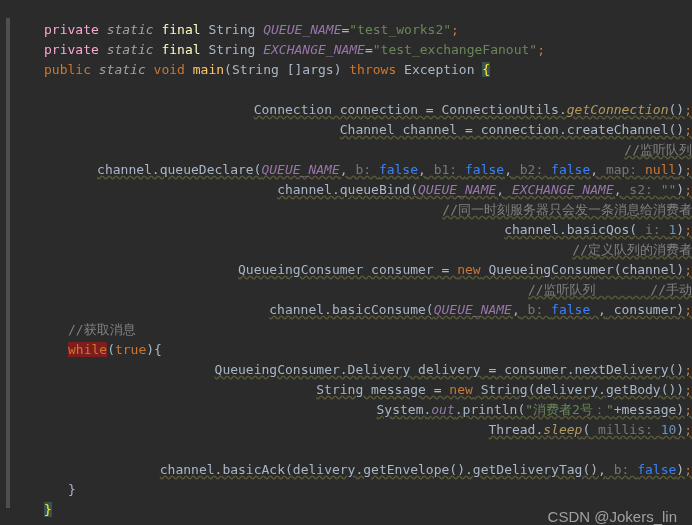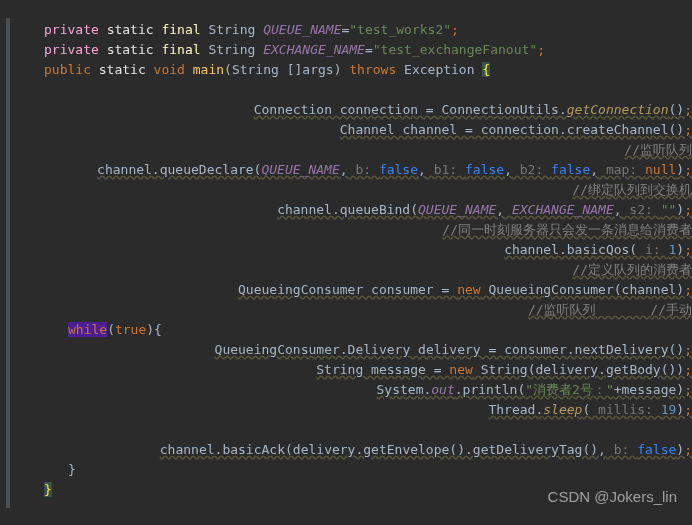--- a/index.html
+++ b/index.html
@@ -21,44 +21,44 @@
       white-space: pre;
       position: relative;
     }
     .underline {
       text-decoration: underline;
       text-decoration-style: wavy;
       text-decoration-color: #5a5a3a;
       text-align: right;
     }
     .kw-private { color: #f9a8d4; }
-    .kw-static { color: #e5e5e5; }
+    .kw-static { color: #a3a3a3; font-style: italic; }
     .kw-final { color: #fef9c3; }
     .kw-public { color: #cc7832; margin-top: 39px; }
     .kw-void { color: #cc7832; }
     .kw-throws { color: #cc7832; }
     .kw-new { color: #cc7832; }
-    .kw-while { color: #cc7832; background: #4c1d95; }
+    .kw-while { color: #cc7832; background: #7f1d1d; }
     .kw-true { color: #cc7832; }
     .kw-false { color: #3b82f6; }
     .kw-null { color: #cc7832; }
     .type { color: #a9b7c6; margin-top: 12px; }
     .string { color: #6a8759; }
     .static-var { color: #9876aa; font-style: italic; }
     .static-method { color: #b39b5f; font-style: italic; }
     .comment { color: #808080; }
     .method { color: #ffc66d; }
     .semicolon { color: #cc7832; }
     .brace-hl { background: #3b514d; color: #ffef28; }
     .param-hint { color: #787878; }
     .number { color: #6897bb; }
     .watermark {
       position: absolute;
       right: 15px;
-      bottom: 20px;
+      bottom: 0;
       color: #a0a0a0;
       font-size: 15px;
       font-family: sans-serif;
     }
     .indent1 { padding-left: 24px; }
     .indent2 { padding-left: 48px; }
     .indent3 { padding-left: 72px; }
     .gutter-line {
       position: absolute;
       left: 6px;
@@ -83,45 +83,46 @@
 <div class="line">&nbsp;</div>
 
 <div class="line indent2 underline"><span>Connection connection = ConnectionUtils.</span><span class="static-method">getConnection</span><span>()</span><span class="semicolon">;</span></div>
 
 <div class="line indent2 underline"><span>Channel channel = connection.createChannel()</span><span class="semicolon">;</span></div>
 
 <div class="line indent2 underline"><span class="comment">//监听队列</span></div>
 
 <div class="line indent2 underline"><span>channel.queueDeclare(</span><span class="static-var">QUEUE_NAME</span><span>,</span><span class="param-hint"> b: </span><span class="kw-false">false</span><span>,</span><span class="param-hint"> b1: </span><span class="kw-false">false</span><span>,</span><span class="param-hint"> b2: </span><span class="kw-false">false</span><span>,</span><span class="param-hint"> map: </span><span class="kw-null">null</span><span>)</span><span class="semicolon">;</span></div>
 
-<div class="line indent2 underline"><span class="comment">//绑定队列到交换机</span></div>
 
 <div class="line indent2 underline"><span>channel.queueBind(</span><span class="static-var">QUEUE_NAME</span><span>,</span> <span class="static-var">EXCHANGE_NAME</span><span>,</span><span class="param-hint"> s2: </span><span class="string">""</span><span>)</span><span class="semicolon">;</span></div>
 
 <div class="line indent2 underline"><span class="comment">//同一时刻服务器只会发一条消息给消费者</span></div>
 
 <div class="line indent2 underline"><span>channel.basicQos(</span><span class="param-hint"> i: </span><span class="number">1</span><span>)</span><span class="semicolon">;</span></div>
 
 <div class="line indent2 underline"><span class="comment">//定义队列的消费者</span></div>
 
 <div class="line indent2 underline"><span>QueueingConsumer consumer = </span><span class="kw-new">new</span><span> QueueingConsumer(channel)</span><span class="semicolon">;</span></div>
 
 <div class="line indent2 underline"><span class="comment">//监听队列</span><span>       </span><span class="comment">//手动</span></div>
 
+<div class="line indent2 underline"><span>channel.basicConsume(</span><span class="static-var">QUEUE_NAME</span><span>,</span><span class="param-hint"> b: </span><span class="kw-false">false</span><span> ,</span><span> consumer)</span><span class="semicolon">;</span></div>
 
+<div class="line indent2"><span class="comment">//获取消息</span></div>
 
 <div class="line indent2"><span class="kw-while">while</span><span>(</span><span class="kw-true">true</span><span>)</span><span>{</span></div>
 
 <div class="line indent3 underline"><span>QueueingConsumer.Delivery delivery = consumer.nextDelivery()</span><span class="semicolon">;</span></div>
 
 <div class="line indent3 underline"><span>String message = </span><span class="kw-new">new</span><span> String(delivery.getBody())</span><span class="semicolon">;</span></div>
 
 <div class="line indent3 underline"><span>System.</span><span class="static-var">out</span><span>.println(</span><span class="string">"消费者2号："</span><span>+message)</span><span class="semicolon">;</span></div>
 
-<div class="line indent3 underline"><span>Thread.</span><span class="static-method">sleep</span><span>(</span><span class="param-hint"> millis: </span><span class="number">19</span><span>)</span><span class="semicolon">;</span></div>
+<div class="line indent3 underline"><span>Thread.</span><span class="static-method">sleep</span><span>(</span><span class="param-hint"> millis: </span><span class="number">10</span><span>)</span><span class="semicolon">;</span></div>
 
 <div class="line">&nbsp;</div>
 
 <div class="line indent3 underline"><span>channel.basicAck(delivery.getEnvelope().getDeliveryTag(),</span><span class="param-hint"> b: </span><span class="kw-false">false</span><span>)</span><span class="semicolon">;</span></div>
 
 <div class="line indent2"><span>}</span></div>
 
 <div class="line indent1"><span class="brace-hl">}</span></div>
 
 </div>

